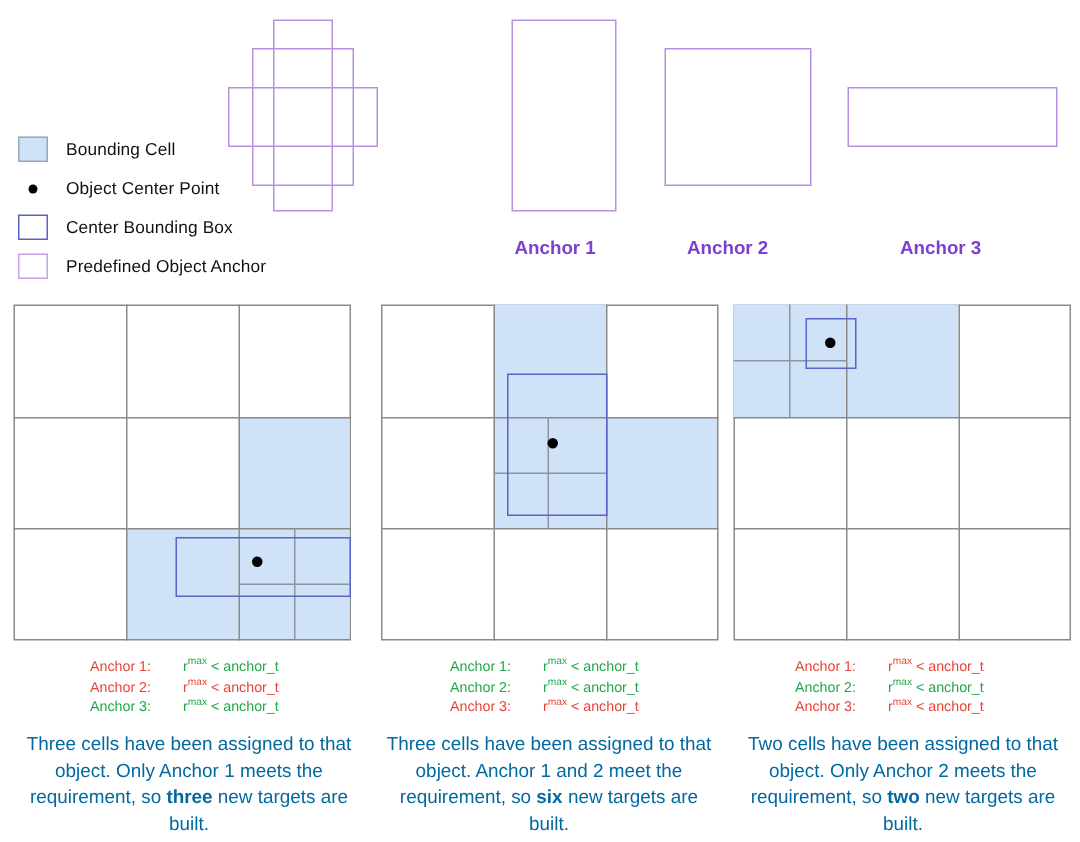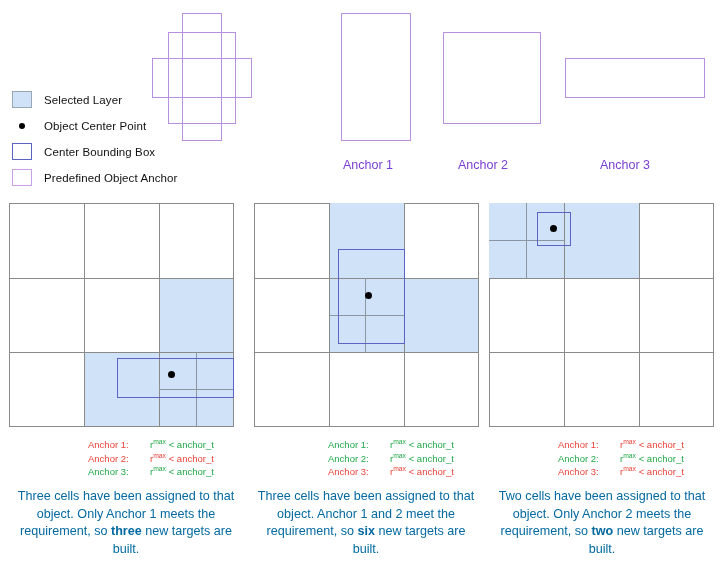--- a/index.html
+++ b/index.html
@@ -16,21 +16,21 @@
   .legend-swatch{width:20px;height:17px;margin-right:12px;flex:0 0 20px;box-sizing:border-box;}
   .sw-cell{background:#cfe2f7;border:1px solid #9aa7b4;}
   .sw-dot-wrap{width:20px;height:17px;margin-right:12px;flex:0 0 20px;display:flex;align-items:center;justify-content:center;}
   .sw-dot{width:6px;height:6px;border-radius:50%;background:#000;}
   .sw-bbox{background:#ffffff;border:1.3px solid #5b63c4;}
   .sw-anchor{background:#ffffff;border:1.3px solid #c9a0e8;}
   .legend-label{font-size:11.5px;color:#111;letter-spacing:.1px;white-space:nowrap;}
 
   
   .anchor-rect{position:absolute;border:1.3px solid #b98fe0;background:transparent;box-sizing:border-box;}
-  .anchor-caption{position:absolute;font-size:12.5px;color:#7b3fd1;white-space:nowrap;}
+  .anchor-caption{position:absolute;font-size:12.5px;color:#7b3fd1;white-space:nowrap;font-weight:bold;}
 
   
   .panel{position:absolute;top:203px;width:225px;height:224px;}
   .p1{left:9px;}
   .p2{left:254px;}
   .p3{left:489px;}
   .grid-outer{position:absolute;inset:0;border:1.4px solid #8a8a8a;box-sizing:border-box;background:#fff;}
   .gline{position:absolute;background:#8a8a8a;}
   .gline.v{width:1.4px;top:0;bottom:0;}
   .gline.h{height:1.4px;left:0;right:0;}
@@ -39,21 +39,21 @@
   .sub.h{height:1.3px;}
   .cellfill{position:absolute;background:#cfe2f7;}
   .bbox{position:absolute;border:1.3px solid #5b63c4;box-sizing:border-box;background:transparent;}
   .centerdot{position:absolute;width:7px;height:7px;border-radius:50%;background:#000;}
 
   
   .status{position:absolute;font-size:9.5px;line-height:13.5px;white-space:nowrap;}
   .s1{left:60px;top:438px;}
   .s2{left:300px;top:438px;}
   .s3{left:530px;top:438px;}
-  .status-row{display:flex;margin-left:28px;}
+  .status-row{display:flex;}
   .st-name{width:62px;}
   .st-formula{}
   .red{color:#e8443a;}
   .green{color:#22a84a;}
   sup{font-size:6.8px;vertical-align:super;line-height:0;}
 
   
   .caption{position:absolute;top:488px;font-size:12.6px;line-height:17.5px;
     text-align:center;color:#0369a1;}
   .c1{left:14px;width:224px;}
@@ -76,21 +76,21 @@
   <div class="anchor-rect" style="left:443px;top:32px;width:98px;height:92px;"></div>
   <div class="anchor-rect" style="left:565px;top:58px;width:140px;height:40px;"></div>
 
   <div class="anchor-caption" style="left:343px;top:158px;">Anchor 1</div>
   <div class="anchor-caption" style="left:458px;top:158px;">Anchor 2</div>
   <div class="anchor-caption" style="left:600px;top:158px;">Anchor 3</div>
 
   <div class="legend">
     <div class="legend-row">
       <span class="legend-swatch sw-cell"></span>
-      <span class="legend-label">Selected Layer</span>
+      <span class="legend-label">Bounding Cell</span>
     </div>
     <div class="legend-row">
       <span class="sw-dot-wrap">
           <span class="sw-dot"></span>
         </span>
       <span class="legend-label">Object Center Point</span>
     </div>
     <div class="legend-row">
       <span class="legend-swatch sw-bbox"></span>
       <span class="legend-label">Center Bounding Box</span>

